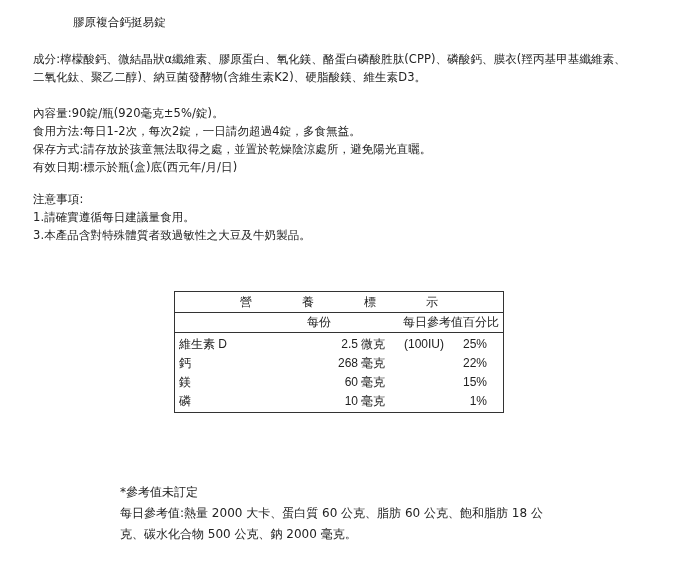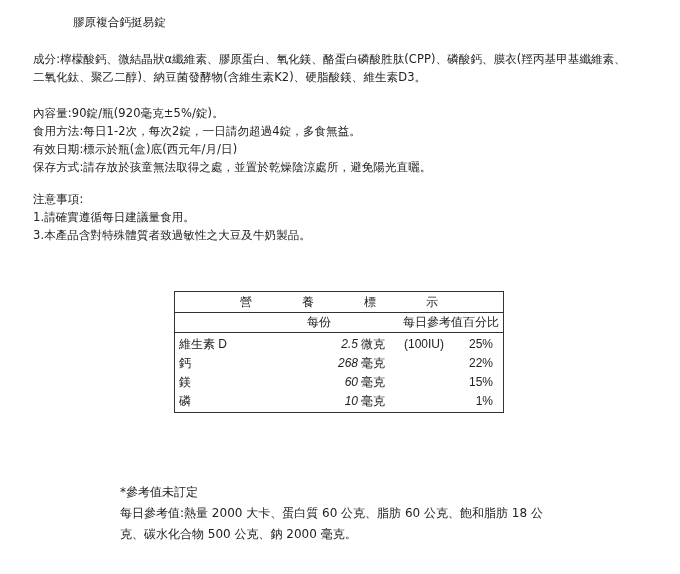--- a/index.html
+++ b/index.html
@@ -17,43 +17,43 @@
   .n-head { height: 20px; border-bottom: 1px solid #333; display: flex; justify-content: space-around;
             align-items: center; padding: 0 40px 0 40px; }
   .n-head span { display: inline-block; }
   .n-serv { padding: 2px 4px 1px 4px; border-bottom: 1px solid #333; }
   .n-serv div { height: 19px; line-height: 19px; }
   .n-cols { height: 19px; line-height: 19px; border-bottom: 1px solid #333; position: relative; }
   .n-cols .c-per { position: absolute; left: 132px; }
   .n-cols .c-dv { position: absolute; right: 4px; }
   .n-row { height: 19px; line-height: 19px; position: relative; }
   .n-row .r-name { position: absolute; left: 4px; }
-  .n-row .r-amt { position: absolute; right: 145px; text-align: right; font-style: italic; }
+  .n-row .r-amt { position: absolute; right: 145px; text-align: right; }
   .n-row .r-unit { position: absolute; left: 186px; }
   .n-row .r-extra { position: absolute; left: 229px; }
-  .n-row .r-dv { position: absolute; right: 10px; text-align: right; }
+  .n-row .r-dv { position: absolute; right: 16px; text-align: right; }
   .n-rows { padding-top: 2px; padding-bottom: 1px; }
 
   #footnote { position: absolute; left: 120px; top: 482px; font-size: 12px; line-height: 21px; white-space: nowrap; }
 </style>
 </head>
 <body>
 
 <div id="title" class="txt">膠原複合鈣挺易錠</div>
 
 <div id="ingredients" class="txt">
   <span class="line">成分:檸檬酸鈣、微結晶狀α纖維素、膠原蛋白、氧化鎂、酪蛋白磷酸胜肽(CPP)、磷酸鈣、膜衣(羥丙基甲基纖維素、</span>
   <span class="line">二氧化鈦、聚乙二醇)、納豆菌發酵物(含維生素K2)、硬脂酸鎂、維生素D3。</span>
 </div>
 
 <div id="info" class="txt">
   <span class="line">內容量:90錠/瓶(920毫克±5%/錠)。</span>
   <span class="line">食用方法:每日1-2次，每次2錠，一日請勿超過4錠，多食無益。</span>
+  <span class="line">保存方式:請存放於孩童無法取得之處，並置於乾燥陰涼處所，避免陽光直曬。</span>
   <span class="line">有效日期:標示於瓶(盒)底(西元年/月/日)</span>
-  <span class="line">保存方式:請存放於孩童無法取得之處，並置於乾燥陰涼處所，避免陽光直曬。</span>
 </div>
 
 <div id="notes" class="txt">
   <span class="line">注意事項:</span>
   <span class="line">1.請確實遵循每日建議量食用。</span>
   <span class="line">3.本產品含對特殊體質者致過敏性之大豆及牛奶製品。</span>
 </div>
 
 <div id="nutrition">
   <div class="n-head">

